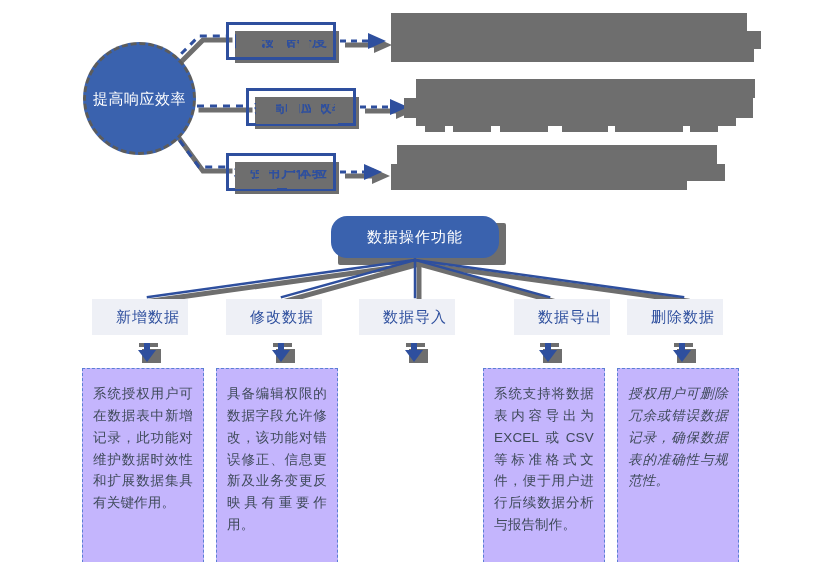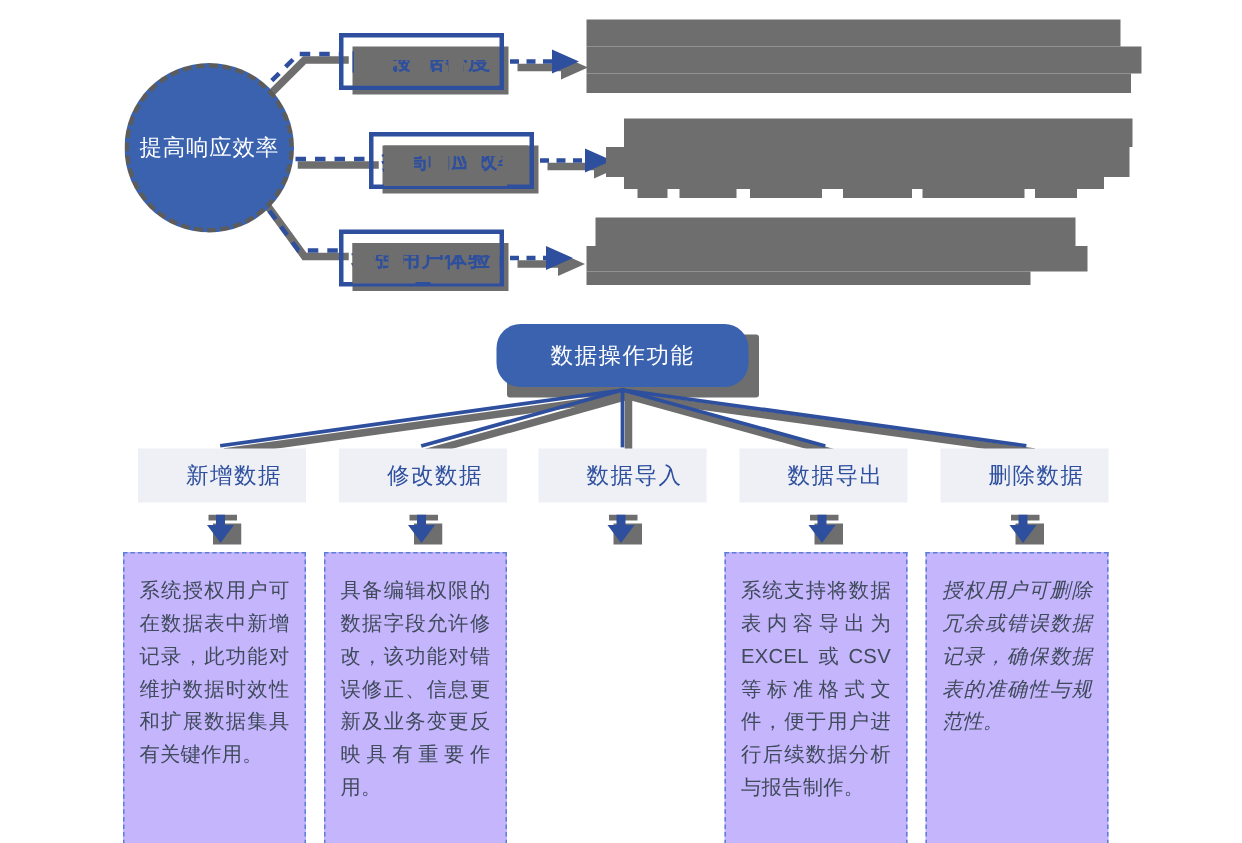--- a/index.html
+++ b/index.html
@@ -117,21 +117,21 @@
     bottom: -7px;
     background: #6e6e6e;
     border-radius: 2px;
     z-index: -1;
   }
 
   
   .chip {
     position: absolute;
     top: 299px;
-    width: 112px;
+    width: 96px;
     height: 36px;
     background: #eef0f6;
     display: flex;
     align-items: center;
     justify-content: center;
     color: #2e4f9e;
     font-size: 15px;
     letter-spacing: 1px;
     box-sizing: border-box;
     padding-left: 16px;
@@ -288,21 +288,21 @@
 
   <div class="chip" style="left:92px;">
     <span>新增数据</span>
   </div>
   <div class="chip" style="left:226px;align-items:center;">
     <span>修改数据</span>
   </div>
   <div class="chip" style="left:359px;">
     <span>数据导入</span>
   </div>
-  <div class="chip" style="left:493px;font-family:Liberation Serif, serif;">
+  <div class="chip" style="left:514px;font-family:Liberation Serif, serif;">
     <span>数据导出</span>
   </div>
   <div class="chip" style="left:627px;">
     <span>删除数据</span>
   </div>
 
   <svg class="arrow-down" style="left:135px;" viewBox="0 0 26 22" xmlns="http://www.w3.org/2000/svg">
     <rect x="7" y="6" width="19" height="14" fill="#6e6e6e"></rect>
     <rect x="4" y="0" width="19" height="4" fill="#6e6e6e"></rect>
     <rect x="9" y="0" width="6" height="9" fill="#2e4f9e"></rect>

